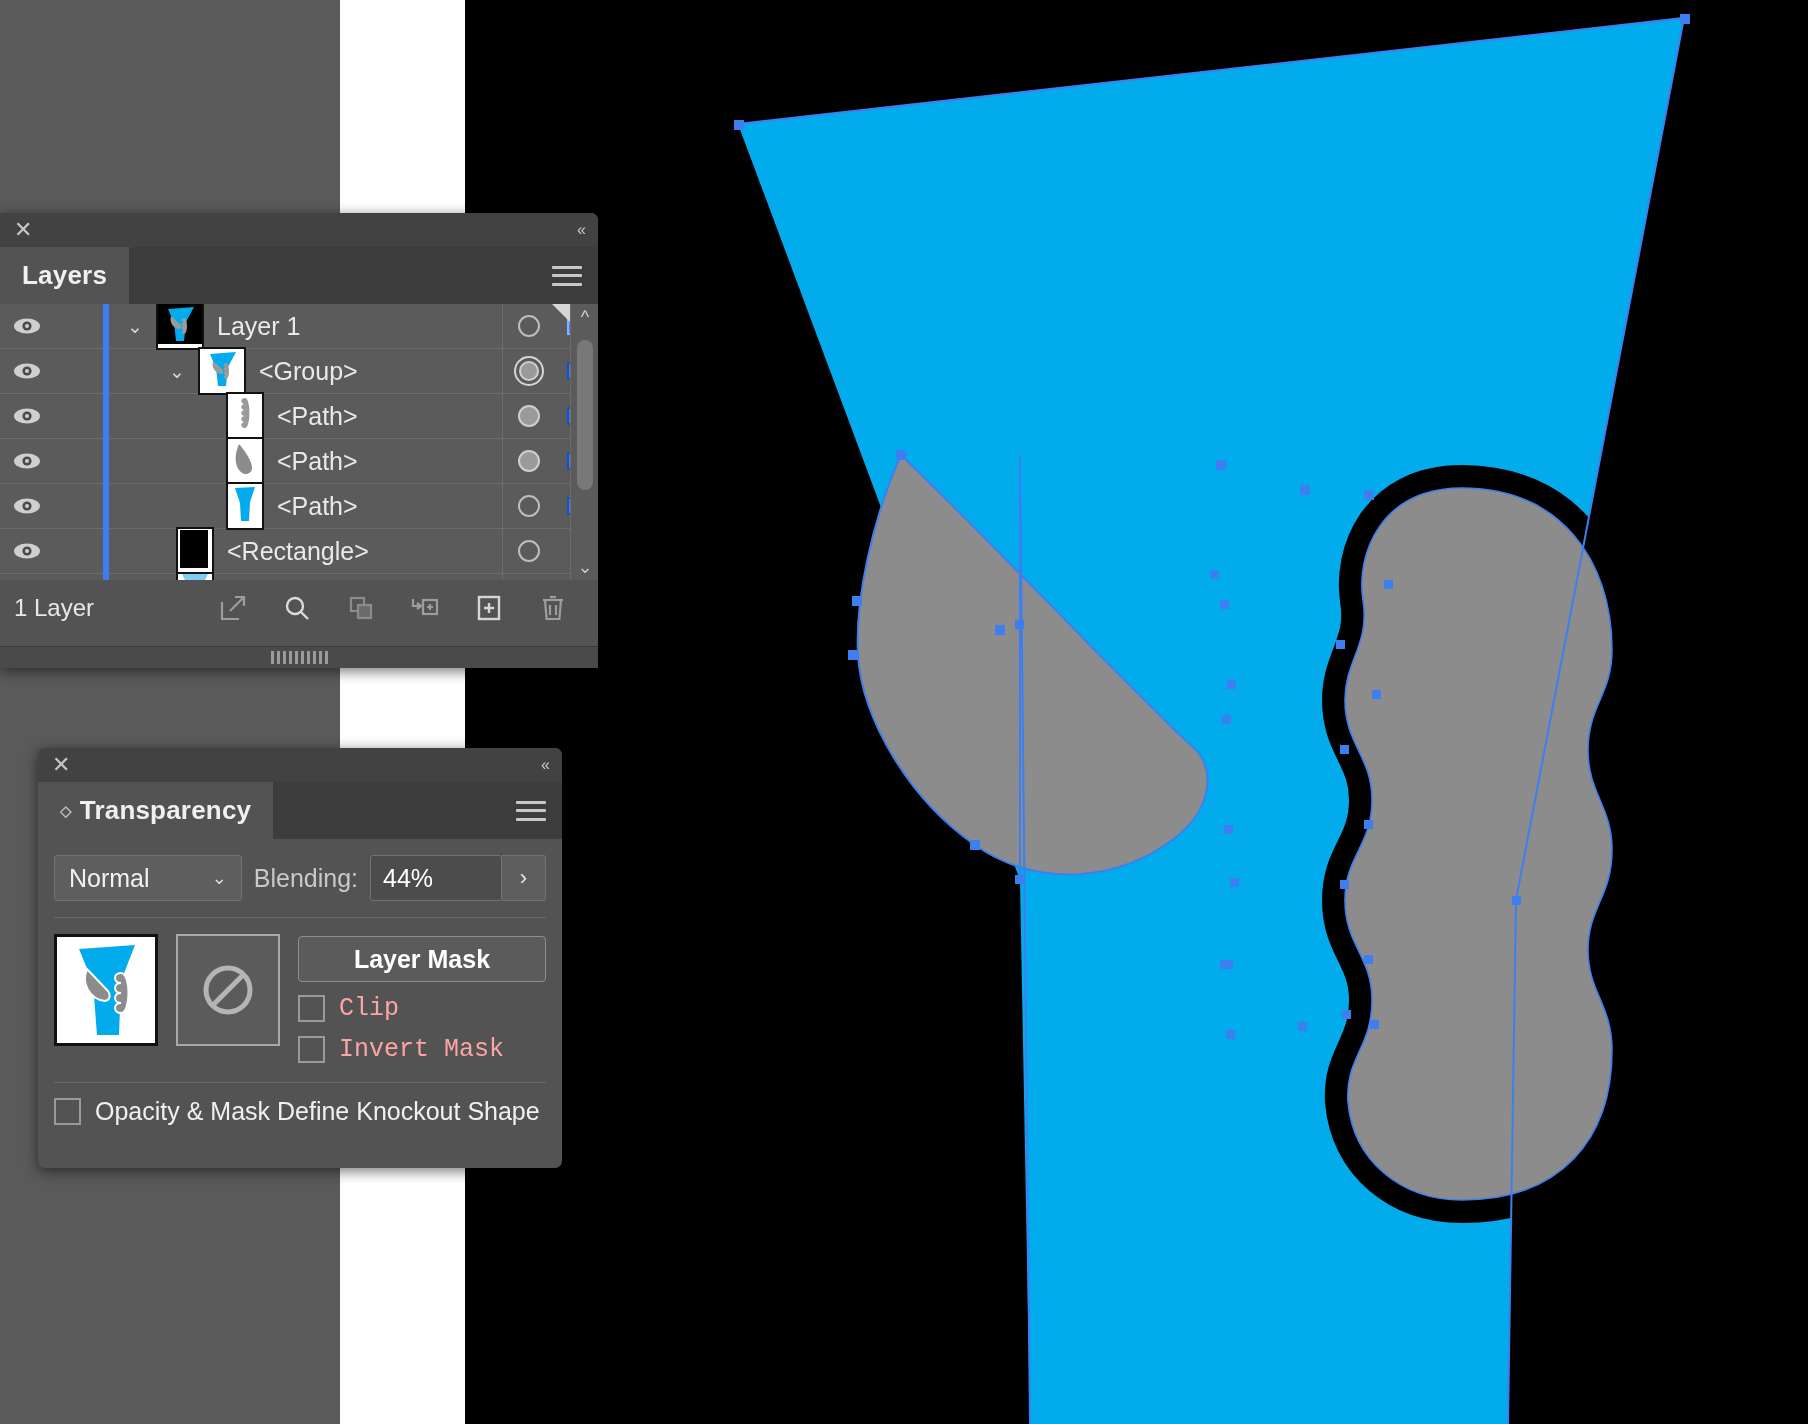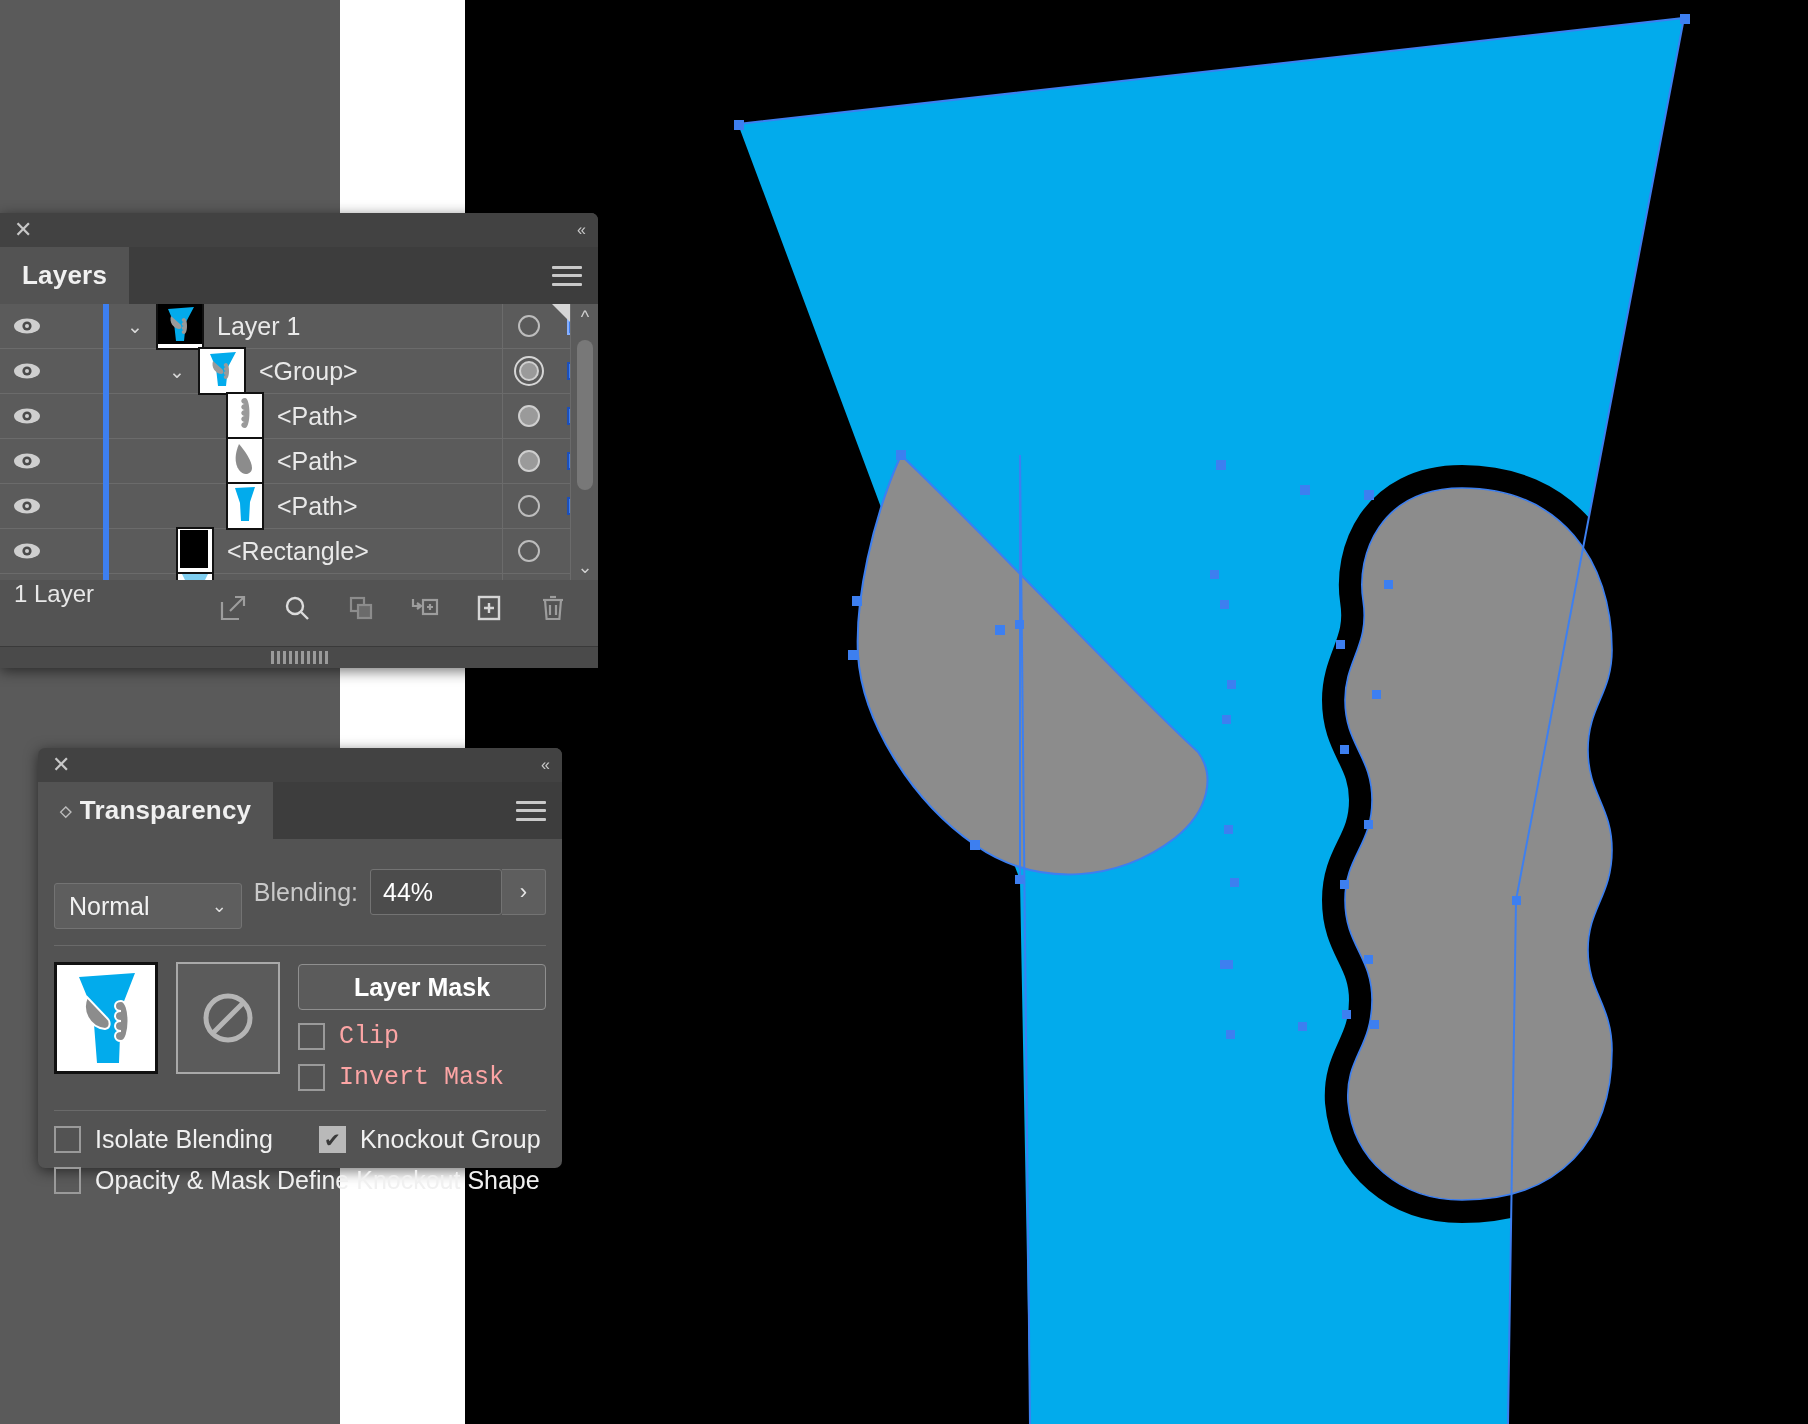--- a/index.html
+++ b/index.html
@@ -73,37 +73,37 @@
   .target-double i { width:20px; height:20px; border-radius:50%; background:#9a9a9a; border:2px solid #cfcfcf; display:block;}
   .sel-sq { width:18px; height:18px; background:#3d7ff0; border:2px solid #1d4fb8;}
   .sel-sq.lite { background:#3d7ff0; border:2px solid #87b0ff;}
 
   .scroll-track { position:absolute; right:0; top:0; width:28px; height:276px; background:#5b5b5b; border-left:1px solid #6b6b6b;}
   .scroll-up, .scroll-down { width:28px; height:26px; display:flex; align-items:center; justify-content:center; color:#cfcfcf; font-size:18px; cursor:pointer;}
   .scroll-thumb { position:absolute; left:6px; top:36px; width:16px; height:150px; background:#787878; border-radius:8px; cursor:pointer;}
   .corner-tri { position:absolute; right:28px; top:0; width:0;height:0; border-left:18px solid transparent; border-top:18px solid #d6d6d6;}
 
   .layers-footer {
-    height:56px; background:#535353; display:flex; padding:0 14px;
+    height:56px; background:#535353; display:flex; align-items:center; padding:0 14px;
   }
   .layers-count { font-size:24px; color:#e8e8e8; flex:1; }
   .foot-icons { display:flex; align-items:center; gap:30px; padding-right:14px;}
   .foot-btn { cursor:pointer; display:flex; align-items:center; justify-content:center; width:34px; height:34px;}
   .grip { position:absolute; bottom:4px; left:0; width:100%; display:flex; justify-content:center; gap:3px;}
   .grip i { width:3px; height:13px; background:#9a9a9a; display:block;}
   .panel-bottom-strip { position:absolute; bottom:0; left:0; width:100%; height:22px; background:#4a4a4a; border-top:1px solid #3a3a3a;}
 
   
   #transparency-panel { left: 38px; top: 748px; width: 524px; height: 420px; border-radius: 7px; }
   .tp-body { padding: 0 0 14px 0; }
   .tp-rowA { display:flex; align-items:center; padding: 16px 16px 14px 16px; gap: 12px;}
   .blend-select {
     width: 216px; height: 46px; background:#5e5e5e; border:1px solid #737373; border-radius:3px;
     display:flex; align-items:center; justify-content:space-between; padding:0 14px;
-    color:#f2f2f2; font-size:25px; cursor:pointer;margin-top:28px;
+    color:#f2f2f2; font-size:25px; cursor:pointer;
   }
   .chev { font-size:18px; color:#e0e0e0;}
   .opacity-label { color:#c9c9c9; font-size:25px; }
   .opacity-input {
     width: 132px; height:46px; background:#4c4c4c; border:1px solid #737373; border-radius:3px;
     display:flex; align-items:center; padding:0 12px; color:#ffffff; font-size:25px; cursor:text;
   }
   .opacity-stepper {
     width:44px; height:46px; background:#5e5e5e; border:1px solid #737373; border-left:none; border-radius:0 3px 3px 0;
     display:flex; align-items:center; justify-content:center; color:#e6e6e6; font-size:22px; cursor:pointer;
@@ -558,26 +558,19 @@
             <span class="ck-label dim">Invert Mask</span>
           </span>
         </span>
       </div>
 
       <div class="tp-sep2"></div>
 
       <div class="tp-rowC">
         <span class="ck-row">
           <span class="ckbox"></span>
-          <span class="ck-label">Isolate Blending</span>
-          <span class="inline-gap"></span>
-          <span class="ckbox checked"></span>
-          <span class="ck-label">Knockout Group</span>
-        </span>
-        <span class="ck-row">
-          <span class="ckbox"></span>
           <span class="ck-label">Opacity &amp; Mask Define Knockout Shape</span>
         </span>
       </div>
     </div>
   </div>
 
 </div>
 
 </body></html>

